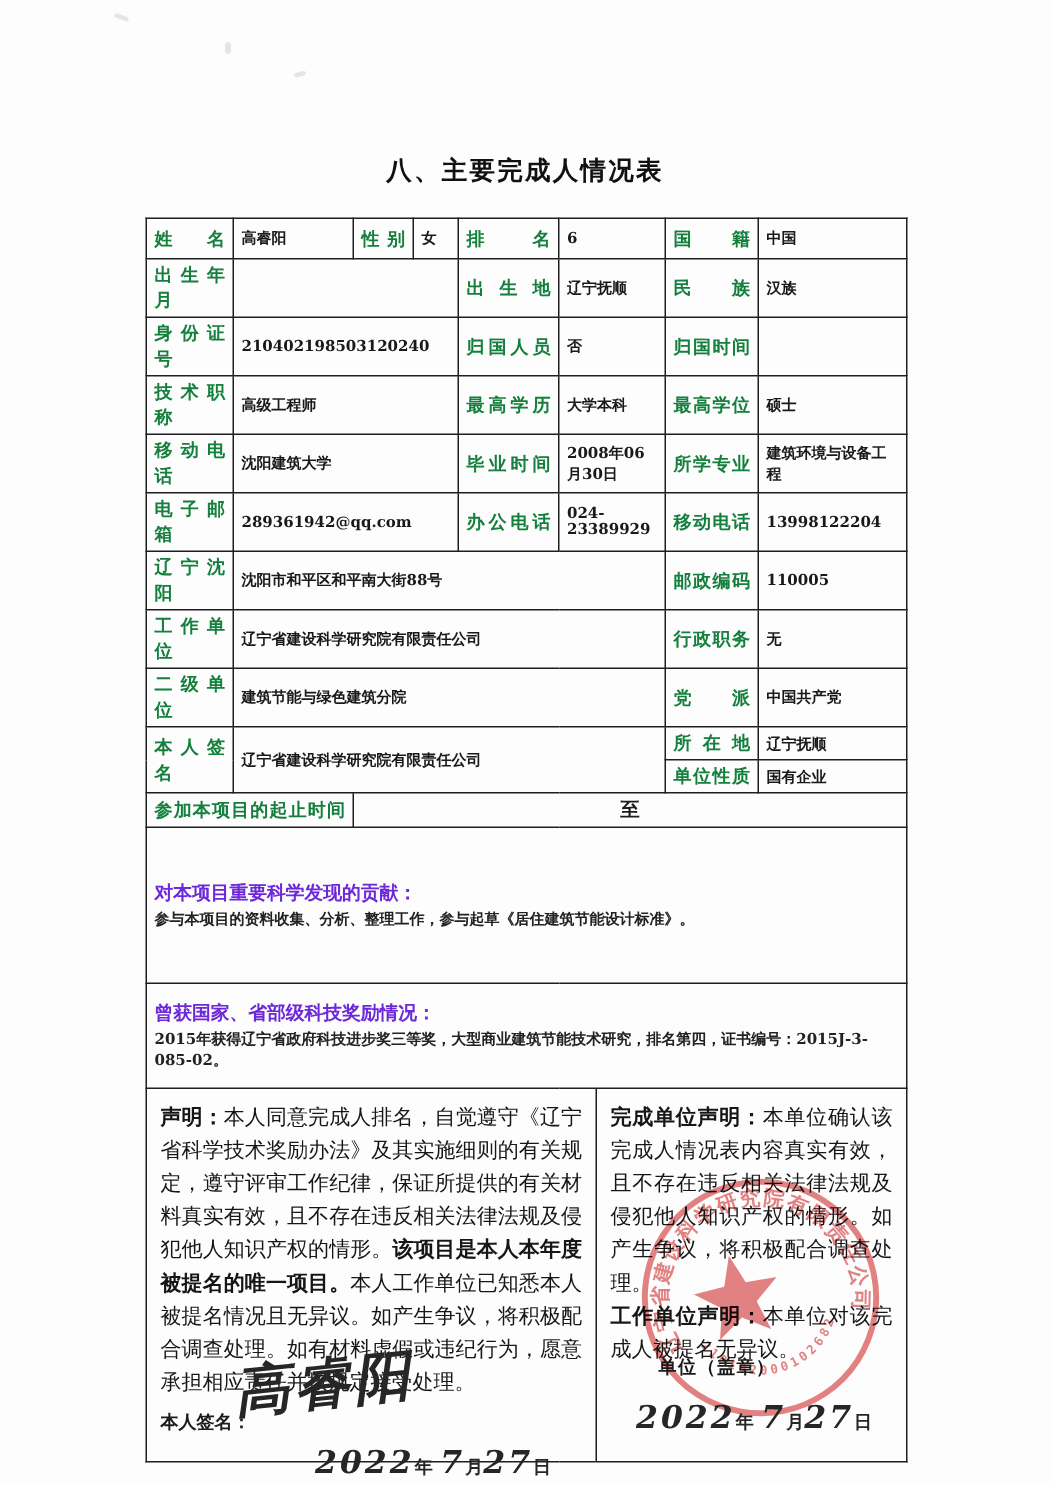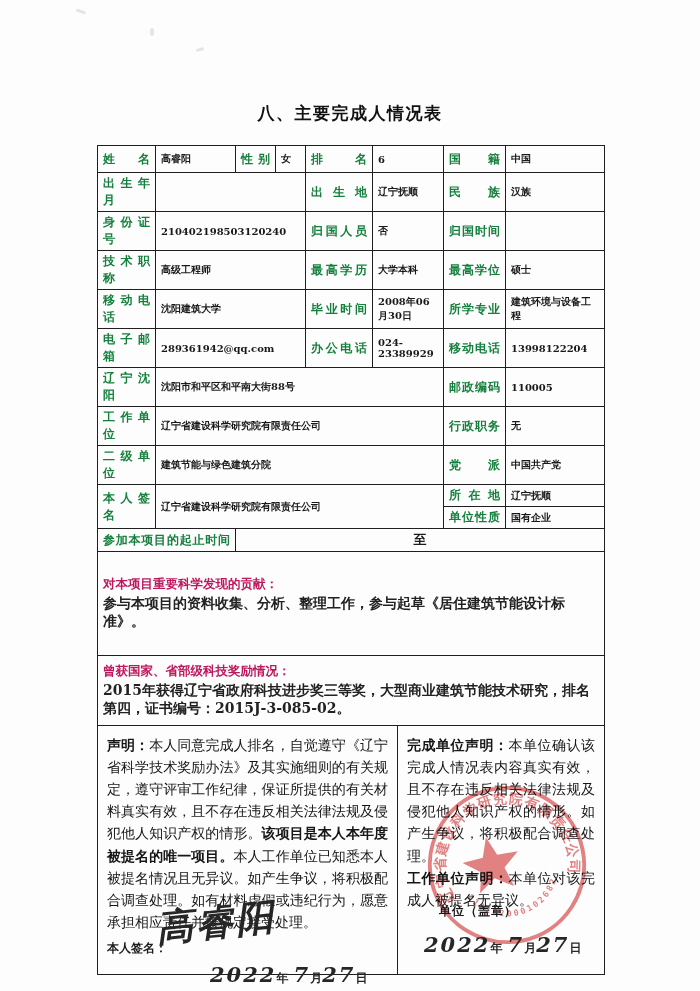--- a/index.html
+++ b/index.html
@@ -15,22 +15,22 @@
                font-size:17px; font-weight:bold; letter-spacing:1.5px; color:#111; }
 
   table.form { position:absolute; left:97px; top:145px; width:507px;
                border-collapse:collapse; table-layout:fixed; }
   .form td { border:1.6px solid #1f1f1f; padding:2px 5px; overflow:visible; vertical-align:middle; }
   .lbl { font-size:12px; font-weight:600; color:#15803d; text-align:justify; text-align-last:justify; padding:2px 8px; }
   .val { font-size:10px; font-weight:600; font-family:"DejaVu Serif","Liberation Serif",serif; color:#191919; }
   .val-top { vertical-align:top; padding-top:3px; }
   .center { text-align:center; text-align-last:center; font-size:13px; font-weight:600; }
   .sect { vertical-align:top; padding:4px 7px; }
-  .sect-title { font-size:12.5px; font-weight:bold; color:#be185d; }
-  .sect-body { font-size:14px; font-weight:600; font-family:"DejaVu Serif","Liberation Serif",serif; margin-top:2px; color:#222; }
+  .sect-title { font-size:12.5px; font-weight:bold; color:#6d28d9; }
+  .sect-body { font-size:10px; font-weight:600; font-family:"DejaVu Serif","Liberation Serif",serif; margin-top:2px; color:#222; }
 
   .decl-cell { padding:0 !important; vertical-align:top; }
   .decl-wrap { display:flex; height:248px; }
   .decl-left { width:300px; border-right:1.6px solid #1f1f1f; position:relative; padding:8px 9px 0 9px; }
   .decl-right { flex:1; position:relative; padding:8px 9px 0 9px; }
   .decl-text { font-size:14px; line-height:1.58; text-align:justify; color:#161616; }
   .decl-text b { font-weight:bold; }
 
   .sig-label { position:absolute; left:9px; top:214px; font-size:12px; font-weight:700; }
   .hw { font-family:"DejaVu Serif","Liberation Serif",serif; font-style:italic; color:#262626; }

